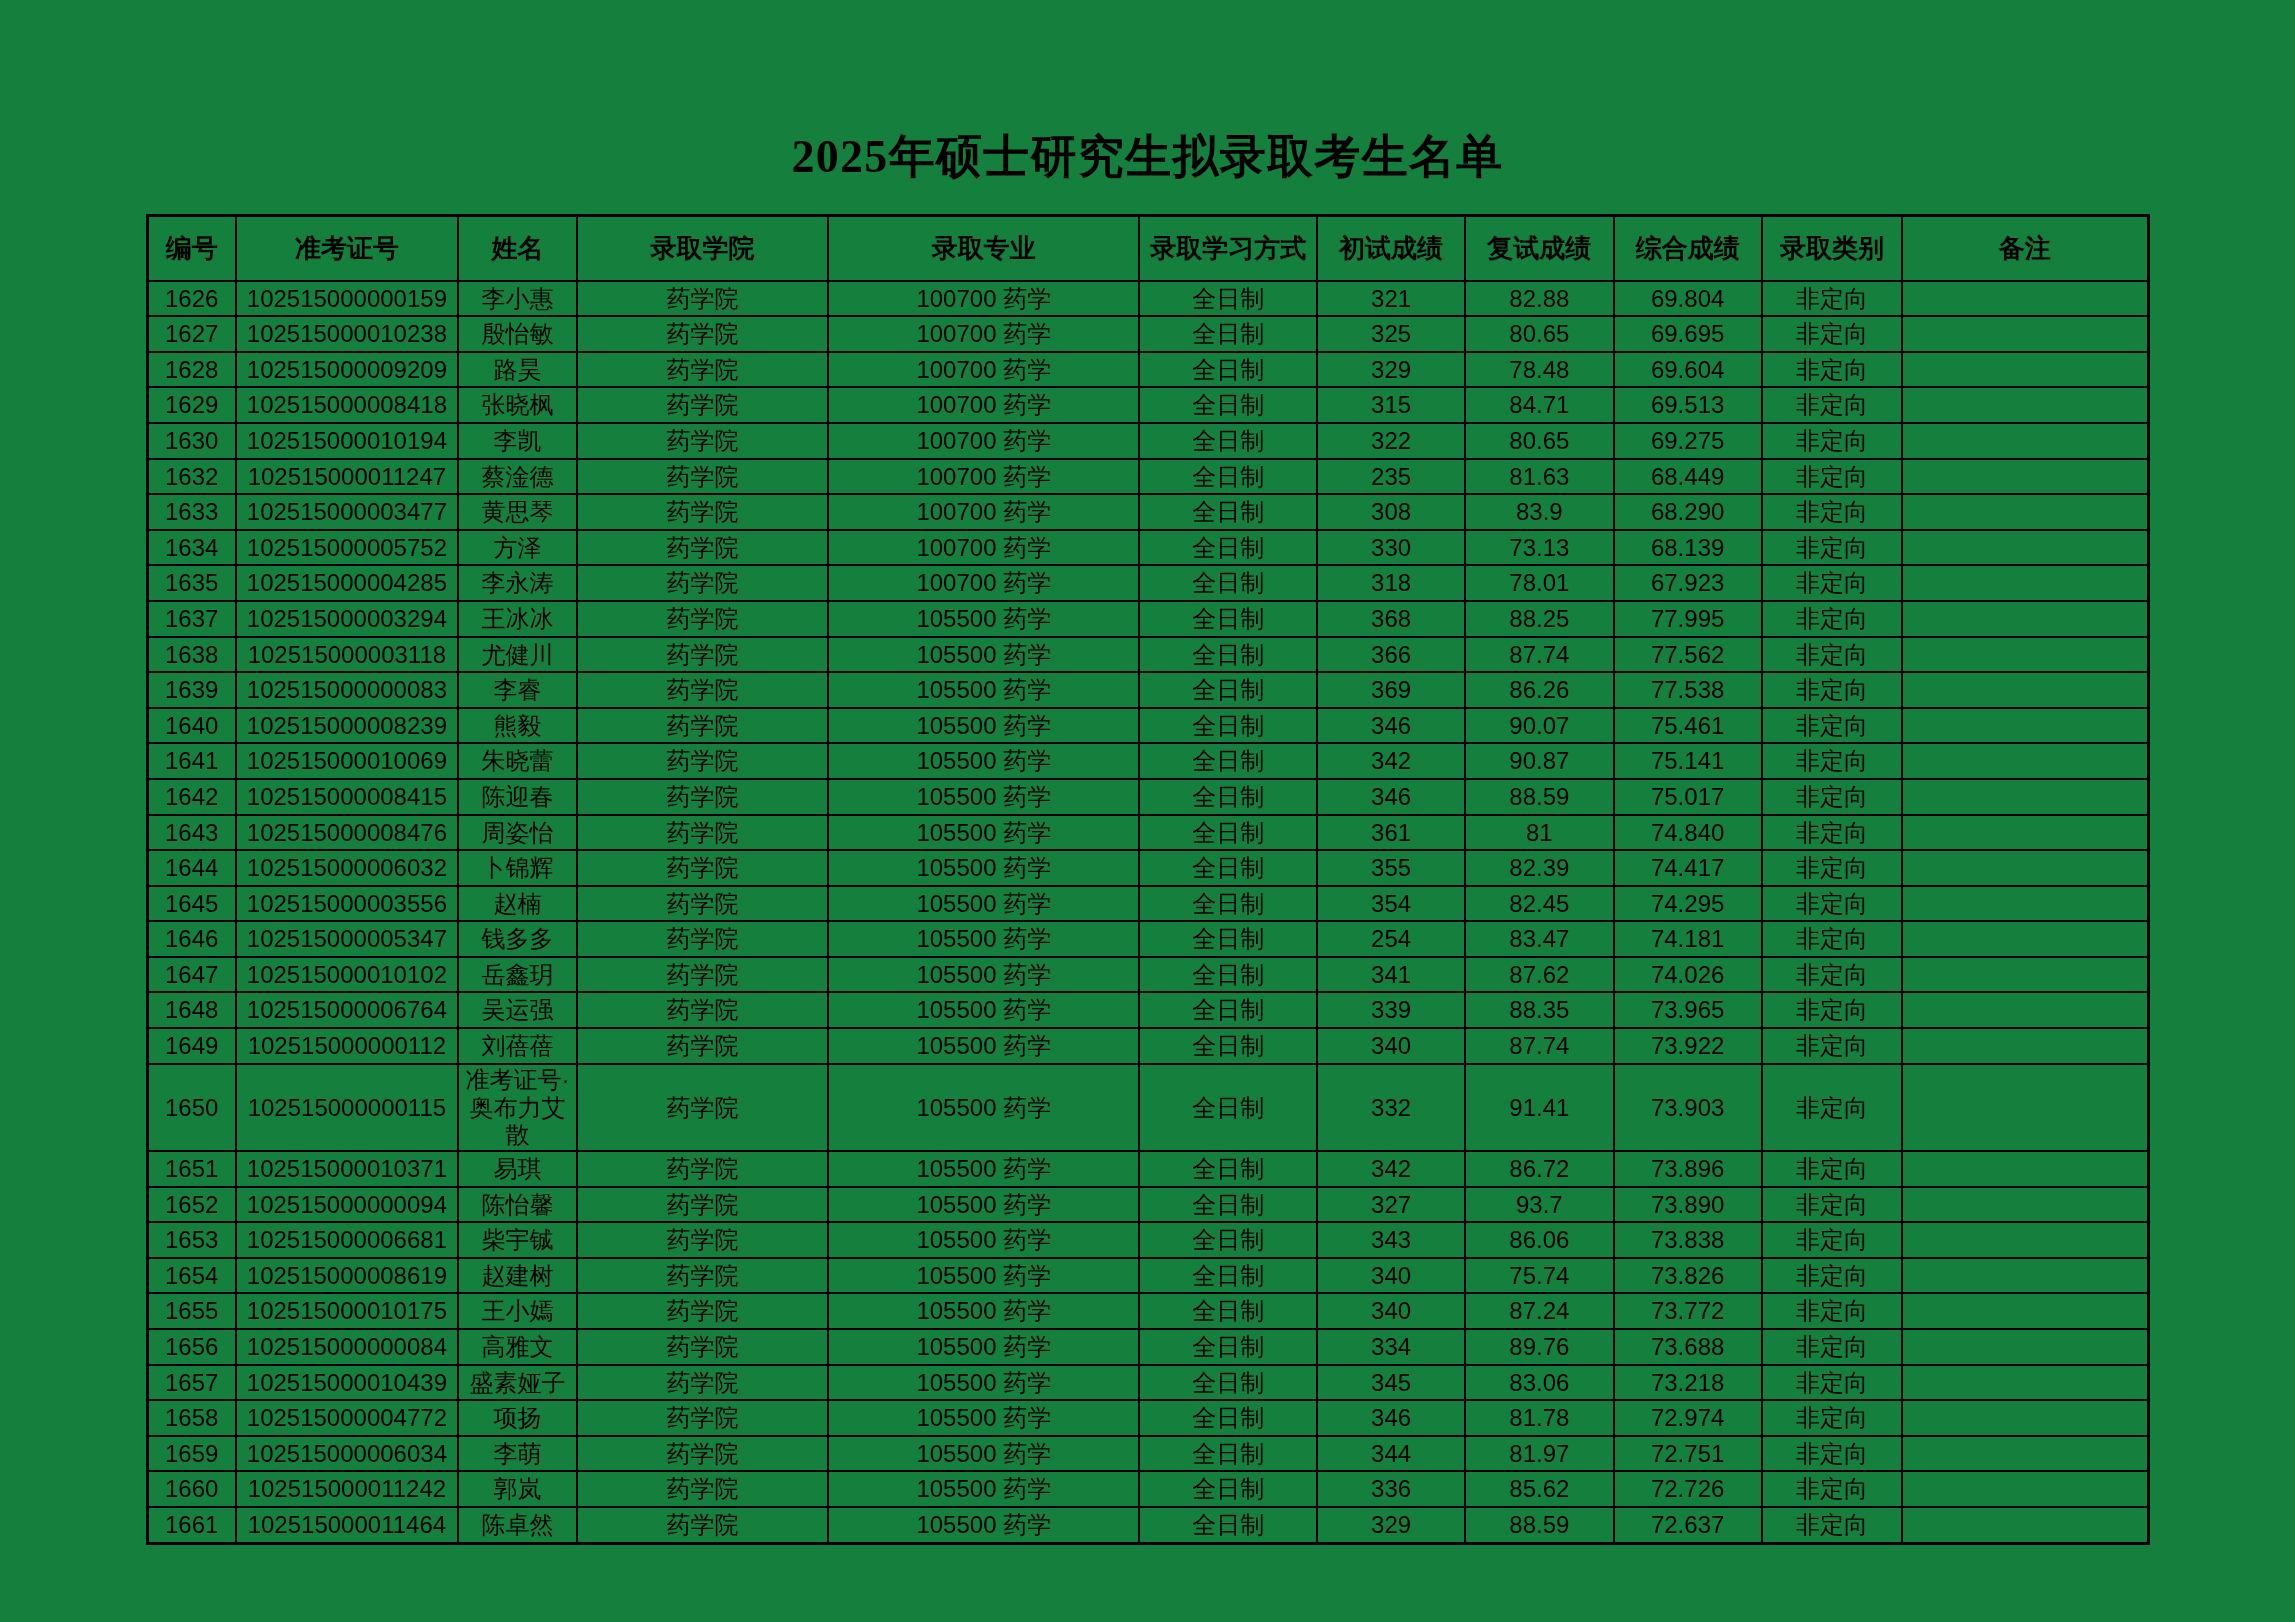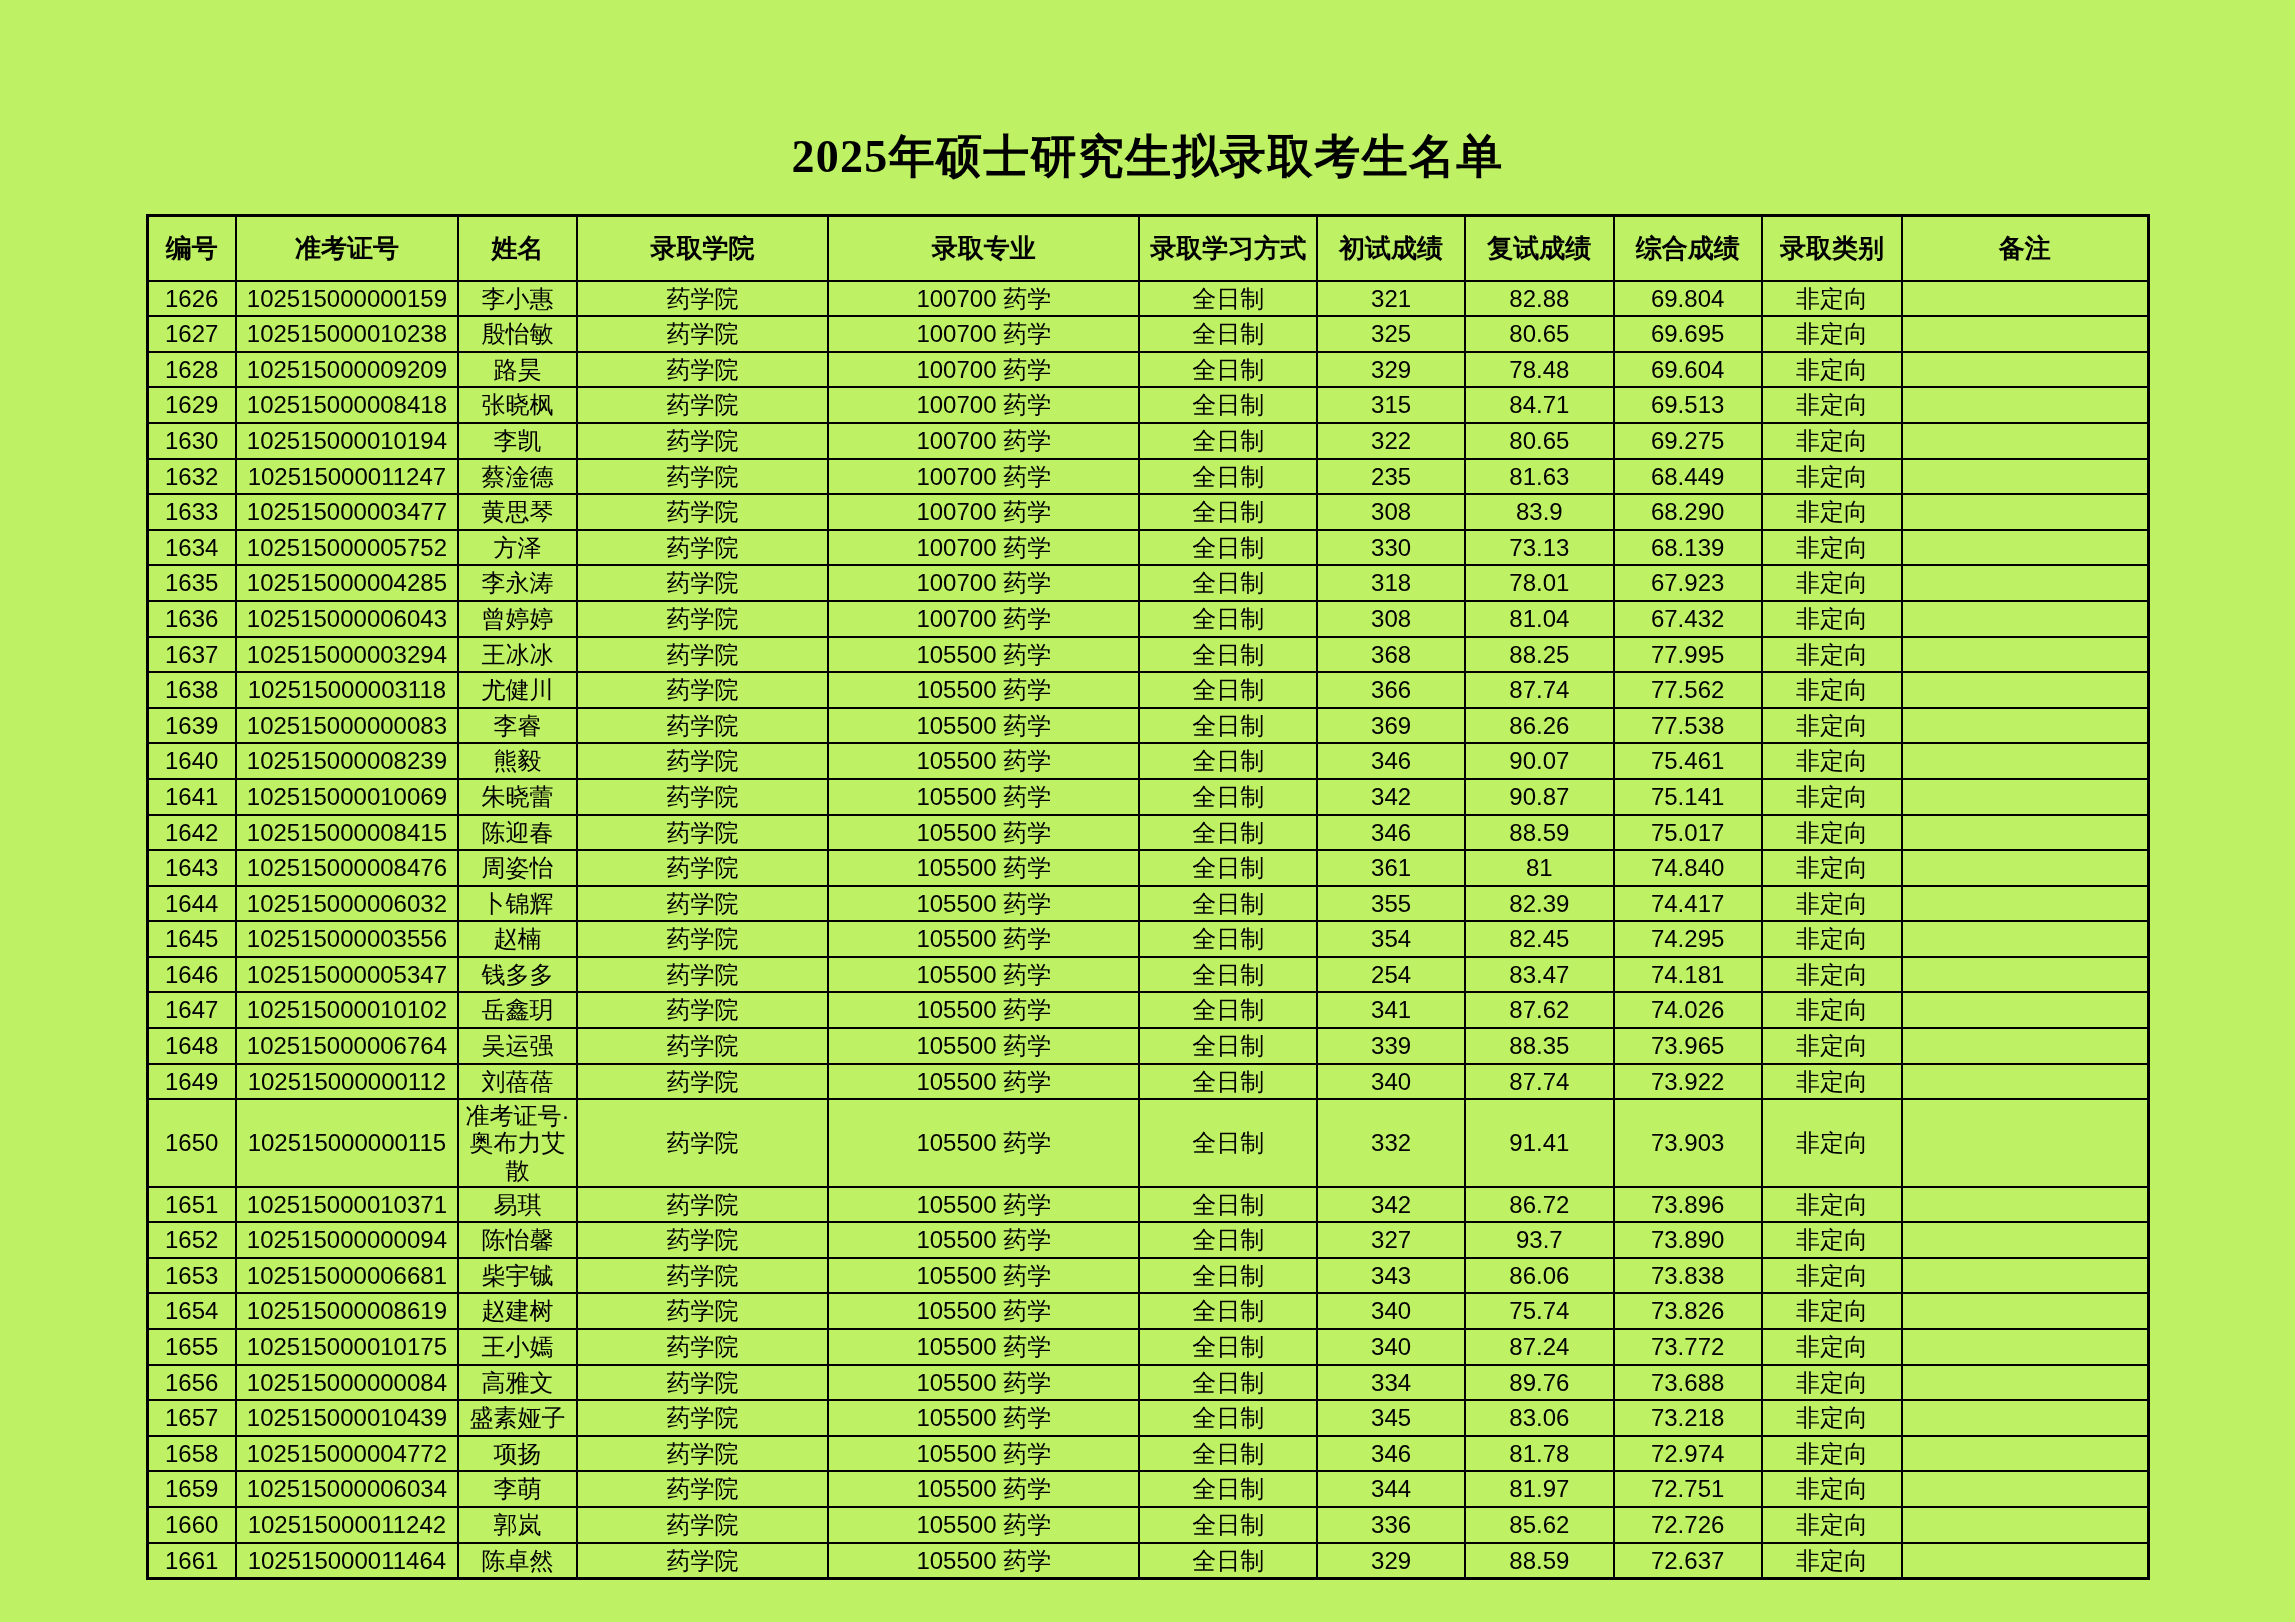--- a/index.html
+++ b/index.html
@@ -8,21 +8,21 @@
     background: #ffffff;
     width: 2295px;
     height: 1623px;
     font-family: "Liberation Sans", sans-serif;
     color: #000;
   }
   .page {
     position: relative;
     width: 2295px;
     height: 1623px;
-    background: #bef264;
+    background: #15803d;
     overflow: hidden;
   }
   .title {
     margin: 0;
     padding-top: 126px;
     text-align: center;
     font-size: 46px;
     font-weight: bold;
     letter-spacing: 1.3px;
     font-family: "Liberation Serif", "DejaVu Serif", serif;
@@ -214,33 +214,20 @@
           <td>药学院</td>
           <td>100700 药学</td>
           <td>全日制</td>
           <td>318</td>
           <td>78.01</td>
           <td>67.923</td>
           <td>非定向</td>
           <td></td>
         </tr>
         <tr>
-          <td>1636</td>
-          <td>102515000006043</td>
-          <td>曾婷婷</td>
-          <td>药学院</td>
-          <td>100700 药学</td>
-          <td>全日制</td>
-          <td>308</td>
-          <td>81.04</td>
-          <td>67.432</td>
-          <td>非定向</td>
-          <td></td>
-        </tr>
-        <tr>
           <td>1637</td>
           <td>102515000003294</td>
           <td>王冰冰</td>
           <td>药学院</td>
           <td>105500 药学</td>
           <td>全日制</td>
           <td>368</td>
           <td>88.25</td>
           <td>77.995</td>
           <td>非定向</td>

